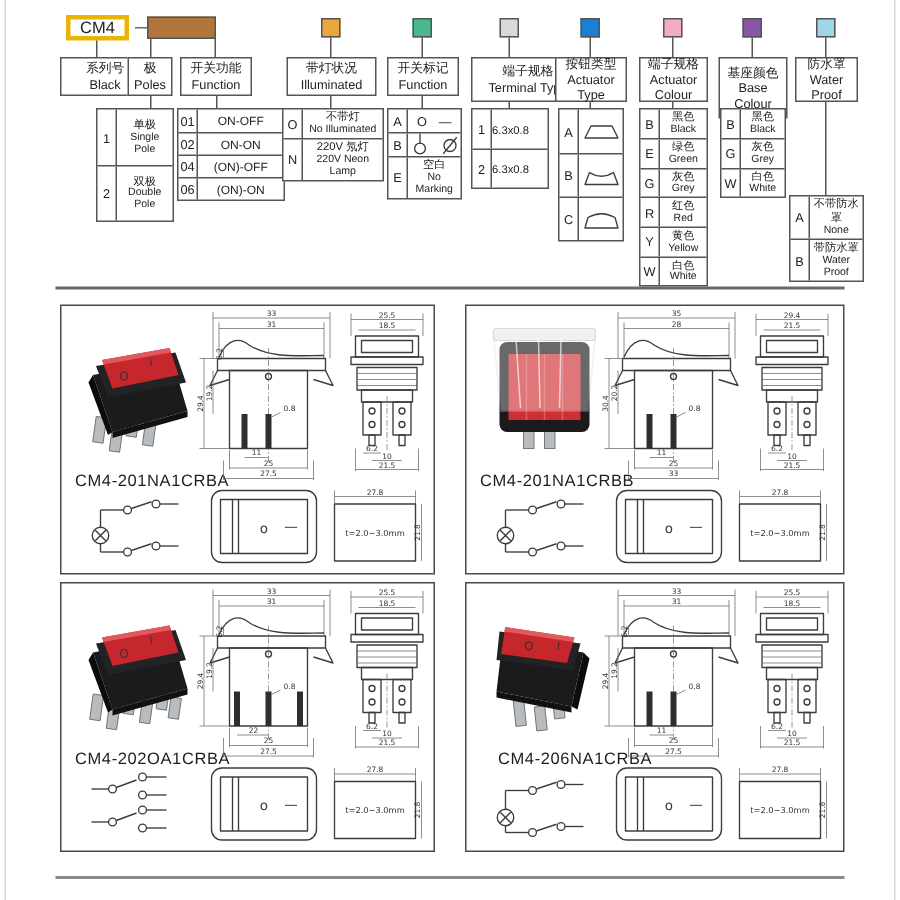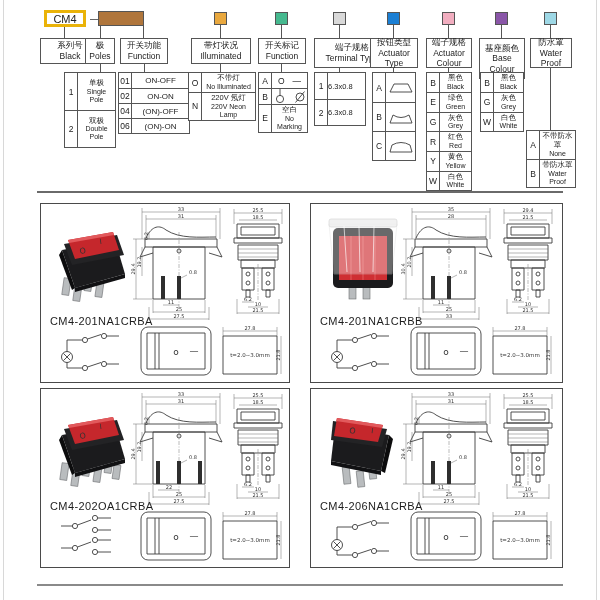--- a/index.html
+++ b/index.html
@@ -756,21 +756,21 @@
     </g>
     <polygon points="16,32 70,40 62,76 12,66" fill="#1b1b1d"></polygon>
     <polygon points="70,40 62,76 66,78 74,44" fill="#0c0c0d"></polygon>
     <polygon points="12,66 62,76 62,80 12,70" fill="#111113"></polygon>
     <polygon points="14,26 68,34 63,52 12,45" fill="#232325"></polygon>
     <polygon points="18,23 64,30 59,47 15,41" fill="#c5272c"></polygon>
     <polygon points="18,23 64,30 63,33 17,26" fill="#e2595c"></polygon>
     <text x="52" y="38" font-size="7" fill="#fff" transform="rotate(8 52 38)">I</text>
     <text x="30" y="38" font-size="8" fill="#fff" transform="rotate(8 30 38)">O</text>
   </svg>
-  <div class="pn" style="left:9px;top:111px">CM4-206NA1CRBA</div>
+  <div class="pn" style="left:21px;top:111px">CM4-206NA1CRBA</div>
   <svg style="left:92px;top:2px" width="92" height="118" viewBox="0 0 92 118">
     <line class="dl" x1="9" y1="6" x2="87" y2="6"></line>
       <line class="dl" x1="9" y1="2" x2="9" y2="33"></line>
       <line class="dl" x1="87" y1="2" x2="87" y2="33"></line>
     <text class="dt" x="48" y="4.8" text-anchor="middle">33</text>
     <line class="dl" x1="13" y1="13" x2="83" y2="13"></line>
       <line class="dl" x1="13" y1="9" x2="13" y2="33"></line>
       <line class="dl" x1="83" y1="9" x2="83" y2="33"></line>
     <text class="dt" x="48" y="11.8" text-anchor="middle">31</text>
     <path class="ol" d="M13,32 C19,19 27,19 33,24 C47,33 66,31 83,31"></path>

